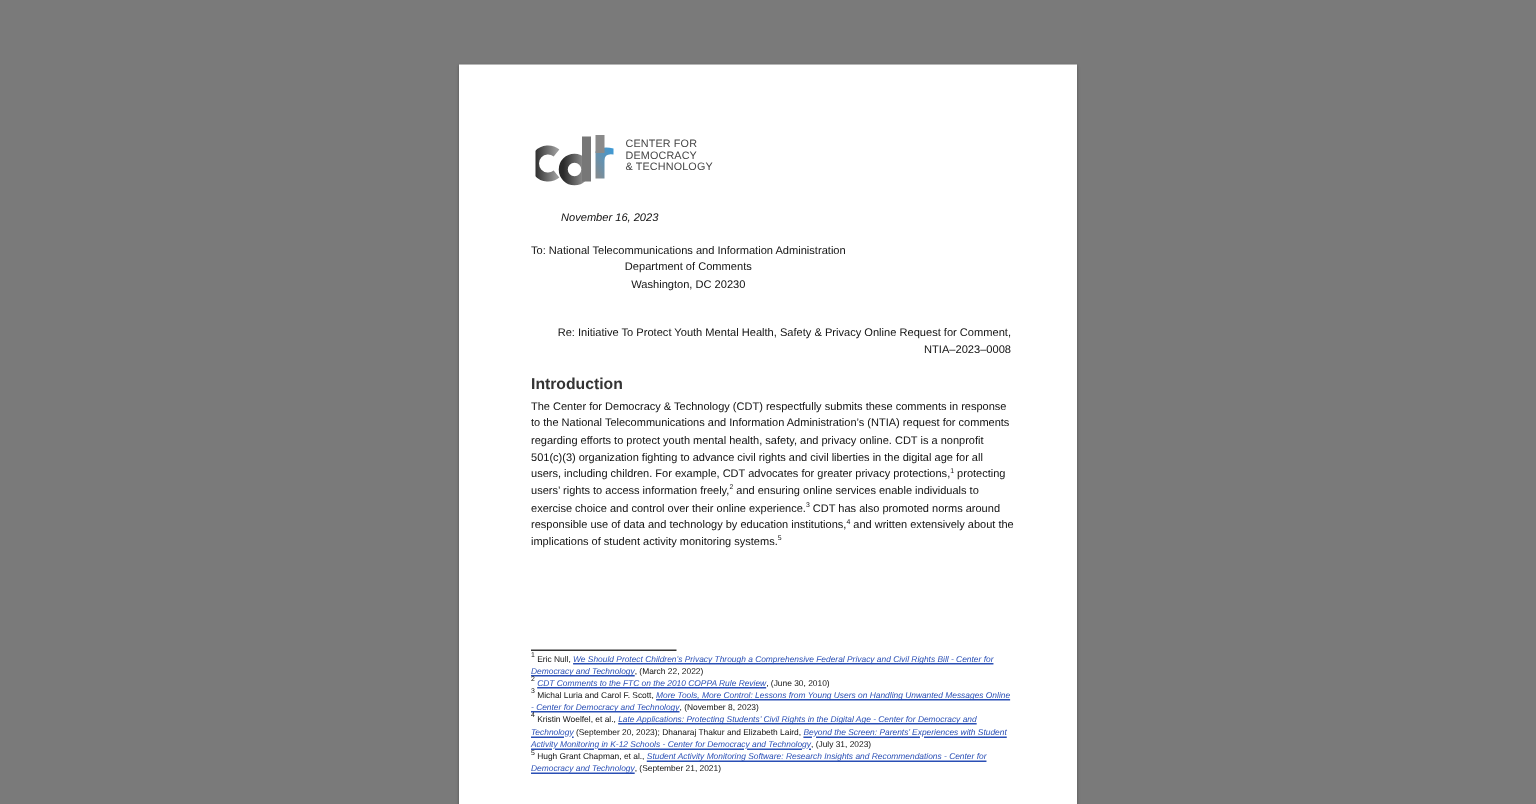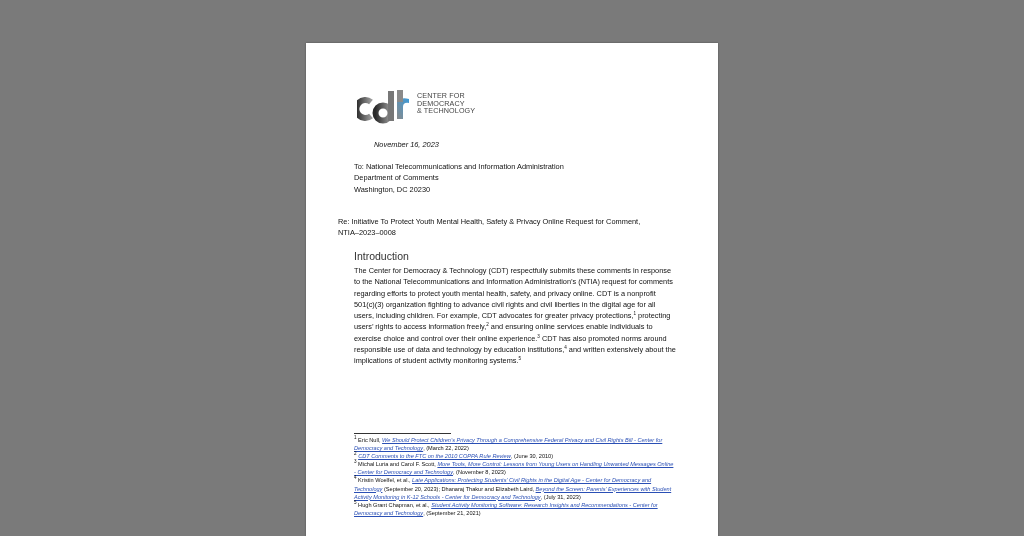--- a/index.html
+++ b/index.html
@@ -14,23 +14,23 @@
     background: #ffffff;
     box-shadow: 0 0 2px rgba(0,0,0,0.35);
   }
   .logo { position: absolute; left: 51px; top: 44px; width: 130px; height: 40px; padding-left: 34px; }
   .logo svg { position: absolute; left: 0; top: 0; }
   .logo-text {
     position: absolute; left: 60px; top: 5px;
     font-size: 7.2px; line-height: 7.6px; color: #444; letter-spacing: 0.1px;
   }
   .date { position: absolute; left: 48px; top: 97px; font-size: 7.4px; font-style: italic; color: #111; padding-left: 20px; }
-  .addr { position: absolute; left: 48px; top: 118px; font-size: 7.4px; line-height: 11.3px; color: #111; }
-  .re { position: absolute; left: 32px; top: 173px; font-size: 7.4px; line-height: 11.3px; color: #111; width: 320px; }
-  .h-intro { position: absolute; left: 48px; top: 207px; font-size: 10.5px; color: #333; font-weight: normal; }
+  .addr { position: absolute; left: 48px; top: 118px; font-size: 7.4px; line-height: 11.3px; color: #111; text-align: center; }
+  .re { position: absolute; left: 48px; top: 173px; font-size: 7.4px; line-height: 11.3px; color: #111; width: 320px; text-align: right; }
+  .h-intro { position: absolute; left: 48px; top: 207px; font-size: 10.5px; color: #333; font-weight: bold; }
   .para { position: absolute; left: 48px; width: 322px; font-size: 7.35px; line-height: 11.3px; color: #111; }
   .p1 { top: 222px; }
   .p2 { top: 335px; }
   sup { font-size: 4.6px; vertical-align: 3px; line-height: 0; }
   .fn-rule { position: absolute; left: 48px; top: 390px; width: 97px; border-top: 1px solid #333; }
   .fns { position: absolute; left: 48px; top: 393px; width: 322px; font-size: 5.6px; line-height: 8.1px; color: #111; }
   .fn a, .fn .link { color: #2a4fb5; text-decoration: underline; font-style: italic; }
 </style>
 </head>
 <body>

